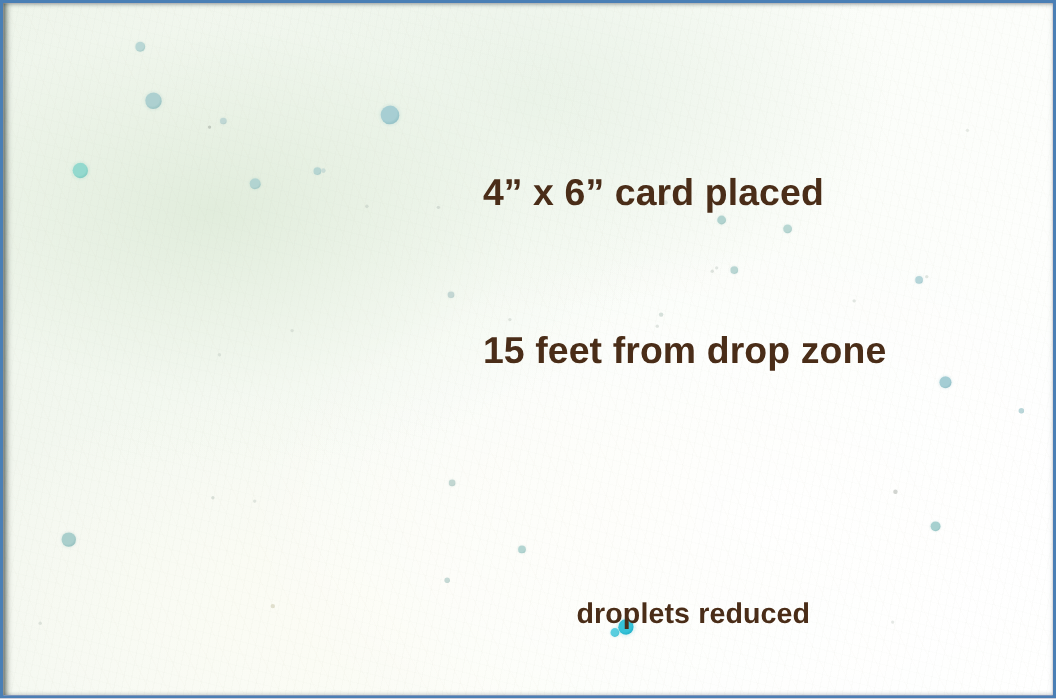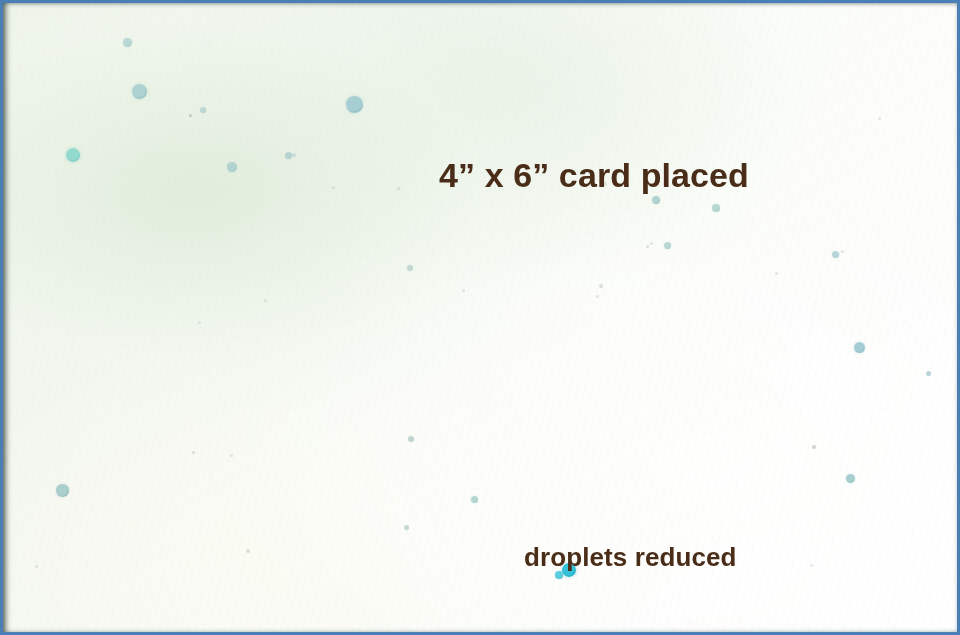--- a/index.html
+++ b/index.html
@@ -154,20 +154,21 @@
       <div class="droplet" style="left: 559px; top: 560px; width: 14px; height: 14px; opacity: 1; background: radial-gradient(circle at 42% 38%, rgb(53, 194, 216) 0%, rgb(53, 194, 216) 52%, rgb(26, 167, 192) 88%, rgb(26, 167, 192) 100%); box-shadow: rgba(26, 167, 192, 0.333) 0px 0px 4px; border-radius: 48% 52% / 52% 48%;"></div>
       <div class="droplet" style="left: 552px; top: 568px; width: 8px; height: 8px; opacity: 0.9; background: radial-gradient(circle at 42% 38%, rgb(73, 201, 220) 0%, rgb(73, 201, 220) 52%, rgb(43, 176, 198) 88%, rgb(43, 176, 198) 100%); box-shadow: rgba(43, 176, 198, 0.333) 0px 0px 2px;"></div>
       <div class="droplet" style="left: 922.5px; top: 367.5px; width: 5px; height: 5px; opacity: 0.8; background: radial-gradient(circle at 42% 38%, rgb(169, 204, 208) 0%, rgb(169, 204, 208) 52%, rgb(139, 182, 187) 88%, rgb(139, 182, 187) 100%);"></div>
       <div class="droplet" style="left: 806.5px; top: 560.5px; width: 3px; height: 3px; opacity: 0.45; background: radial-gradient(circle at 42% 38%, rgb(199, 207, 200) 0%, rgb(199, 207, 200) 52%, rgb(183, 191, 184) 88%, rgb(183, 191, 184) 100%);"></div>
       <div class="droplet" style="left: 260.5px; top: 295.5px; width: 3px; height: 3px; opacity: 0.5; background: radial-gradient(circle at 42% 38%, rgb(197, 205, 197) 0%, rgb(197, 205, 197) 52%, rgb(181, 189, 181) 88%, rgb(181, 189, 181) 100%);"></div>
       <div class="droplet" style="left: 458.5px; top: 285.5px; width: 3px; height: 3px; opacity: 0.5; background: radial-gradient(circle at 42% 38%, rgb(195, 203, 195) 0%, rgb(195, 203, 195) 52%, rgb(179, 187, 179) 88%, rgb(179, 187, 179) 100%);"></div>
     </div>
 
   <div class="annotation" id="annotation-distance">
     <span class="line">4” x 6” card placed</span>
+    <span class="line">15 feet from drop zone</span>
   </div>
 
   <div class="annotation" id="annotation-mist">
     <span class="line">droplets reduced</span>
     
   </div>
 
   <div id="frame-inner-shadow"></div>
 </div>
 

